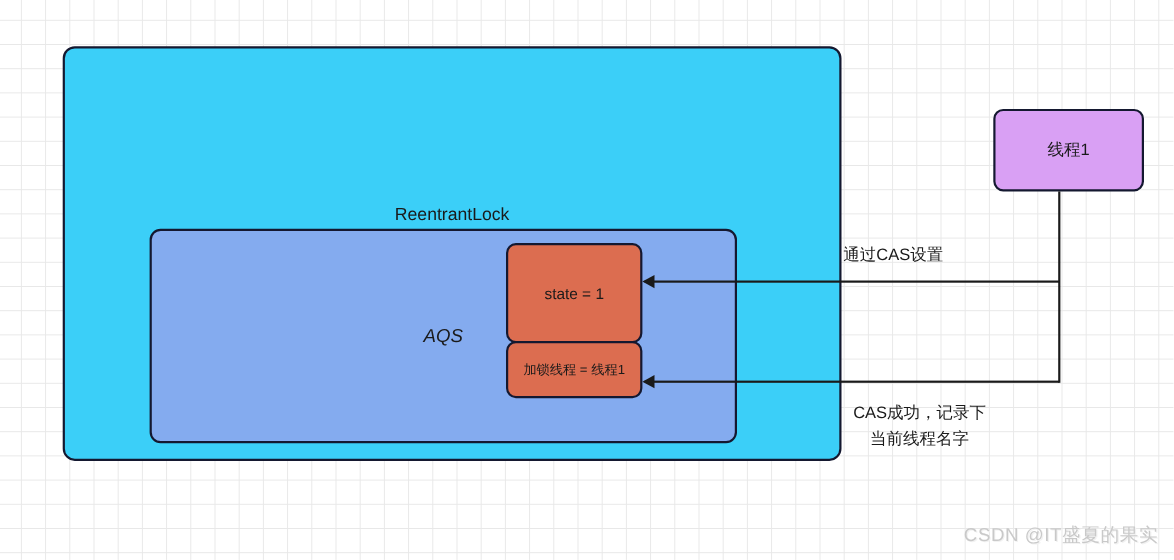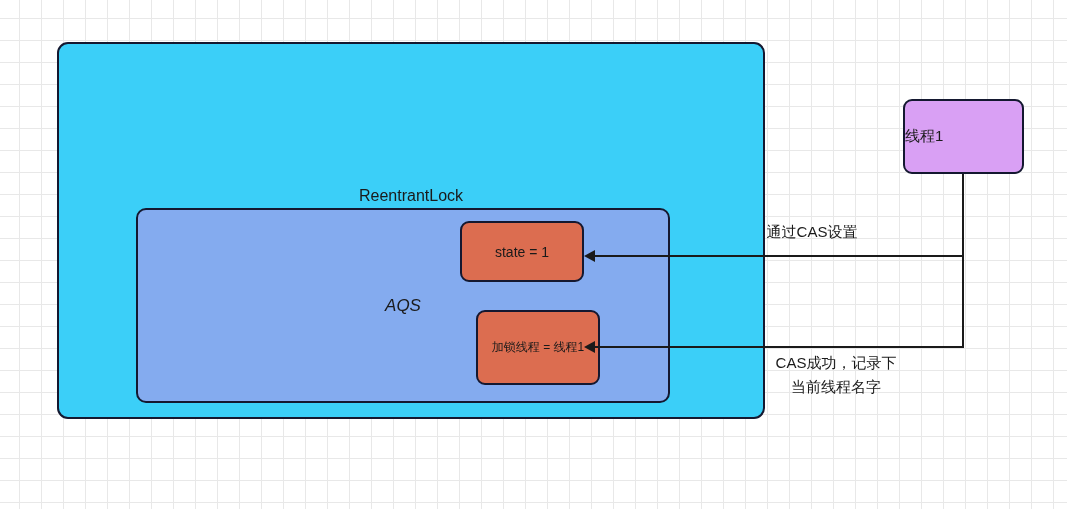--- a/index.html
+++ b/index.html
@@ -54,30 +54,30 @@
   .inner-box {
     position: absolute;
     background: var(--c-orange, #dc6d50);
     border: 2px solid var(--c-border, #141830);
     border-radius: 9px;
     display: flex;
     align-items: center;
     justify-content: center;
     text-align: center;
   }
-  .state-box  { left: 322px; top: 11px;  width: 124px; height: 61px; font-size: 14px; }
-  .lock-box   { left: 338px; top: 100px; width: 124px; height: 75px; font-size: 12px; }
+  .state-box  { left: 322px; top: 11px;  width: 124px; height: 91px; font-size: 14px; }
+  .lock-box   { left: 322px; top: 100px; width: 124px; height: 52px; font-size: 12px; }
   .thread-box {
     left: 903px; top: 99px;
-    width: 121px; height: 75px;
+    width: 137px; height: 75px;
     background: var(--c-purple, #d9a0f4);
     border-radius: 9px;
     display: flex;
     align-items: center;
-    justify-content: flex-start;
+    justify-content: center;
     font-size: 15px;
   }
   .line {
     position: absolute;
     background: var(--c-line, #1a1a1a);
   }
   .v-line { left: 962px; top: 174px; width: 2px; height: 174px; }
   .h-line-1 { left: 586px; top: 255px; width: 377px; height: 2px; }
   .h-line-2 { left: 586px; top: 346px; width: 377px; height: 2px; }
   .arrowhead {
@@ -92,21 +92,21 @@
   .annotation {
     position: absolute;
     transform: translateX(-50%);
     text-align: center;
     font-size: 15px;
     line-height: 24px;
     white-space: nowrap;
     color: var(--c-text, #1a1a1a);
   }
   .annotation-1 { left: 812px; top: 220px; }
-  .annotation-2 { left: 836px; top: 351px; }
+  .annotation-2 { left: 836px; top: 364px; }
   .watermark {
     position: absolute;
     right: 14px; bottom: 11px;
     font-size: 17px;
     color: var(--c-watermark, #c9c9c9);
     text-shadow: 1px 1px 0 #f2f2f2;
     letter-spacing: 0.5px;
   }
 </style>
 </head>
@@ -142,13 +142,14 @@
 
   <div class="annotation annotation-1">
     <div>通过CAS设置</div>
   </div>
 
   <div class="annotation annotation-2">
     <div>CAS成功，记录下</div>
     <div>当前线程名字</div>
   </div>
 
+  <div class="watermark">CSDN @IT盛夏的果实</div>
 </div>
 
 </body></html>

